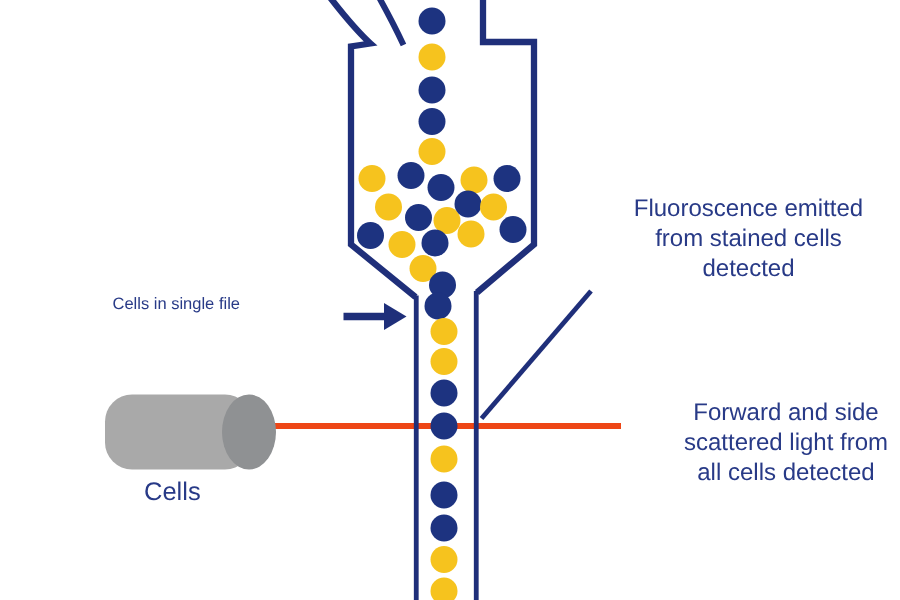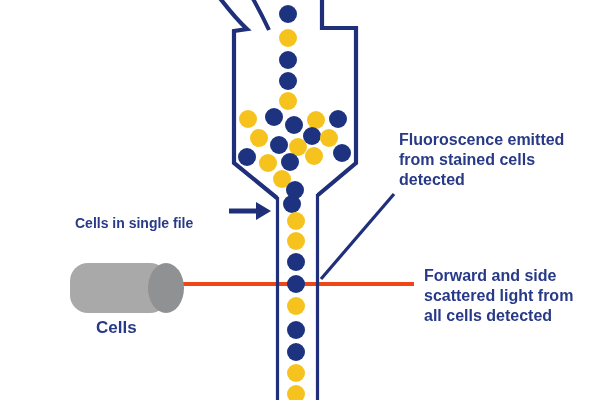--- a/index.html
+++ b/index.html
@@ -2,24 +2,24 @@
 <html><head>
 <meta charset="utf-8">
 <style>
   html,body{margin:0;padding:0;background:#fff;}
   #stage{
     position:relative;width:600px;height:400px;background:var(--bg,#fff);
     overflow:hidden;font-family:"Liberation Sans","DejaVu Sans",sans-serif;
   }
   #diagram-svg{position:absolute;left:0;top:0;}
   .label{
-    position:absolute;font-weight:bold;color:var(--text-navy,#283a87);
-    white-space:pre-line;line-height:20px;font-size:16px;
+    position:absolute;font-weight:normal;color:var(--text-navy,#283a87);
+    white-space:pre-line;line-height:20px;font-size:16px;text-align:center;
   }
-  #cells-label{left:75px;top:212px;font-size:14px;line-height:22px;}
+  #cells-label{left:75px;top:192px;font-size:11px;line-height:22px;}
   #laser-label{left:96px;top:318px;font-size:17px;}
   #fluorescence-label{left:399px;top:130px;width:200px;}
   #scatter-label{left:424px;top:266px;width:200px;}
   .navy-stroke{stroke:var(--navy,#1f2f7a);fill:none;}
   .red-stroke{stroke:var(--red,#ee4616);fill:none;}
   .navy-fill{fill:var(--navy,#1f2f7a);}
 </style>
 </head>
 <body>
 

